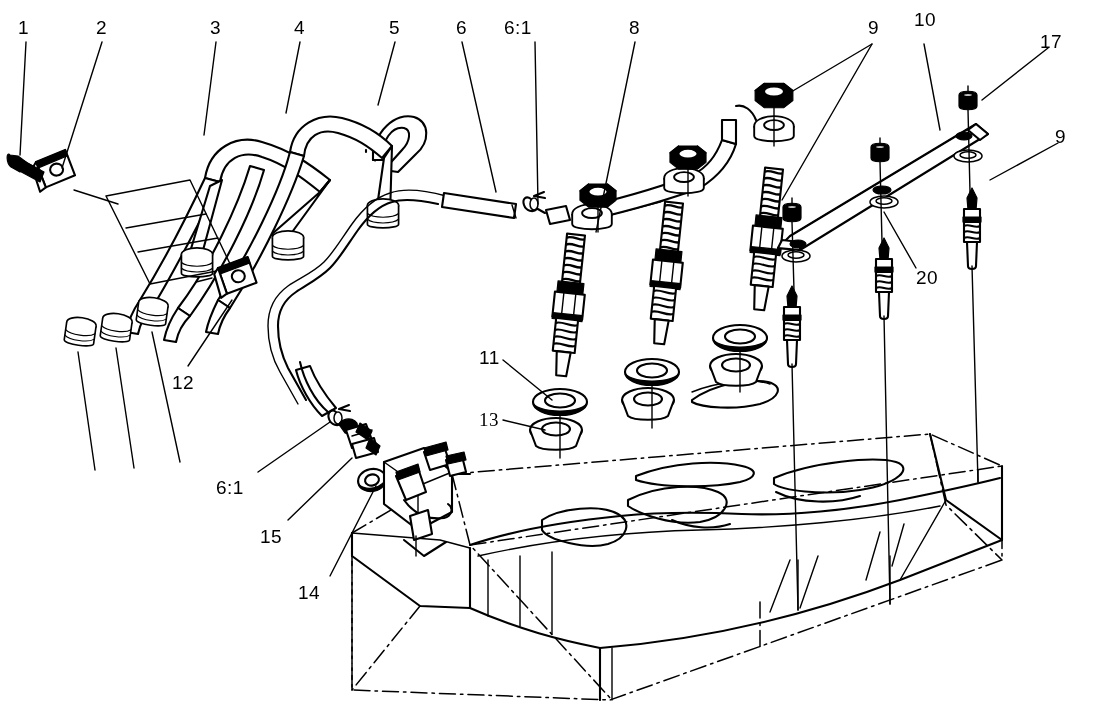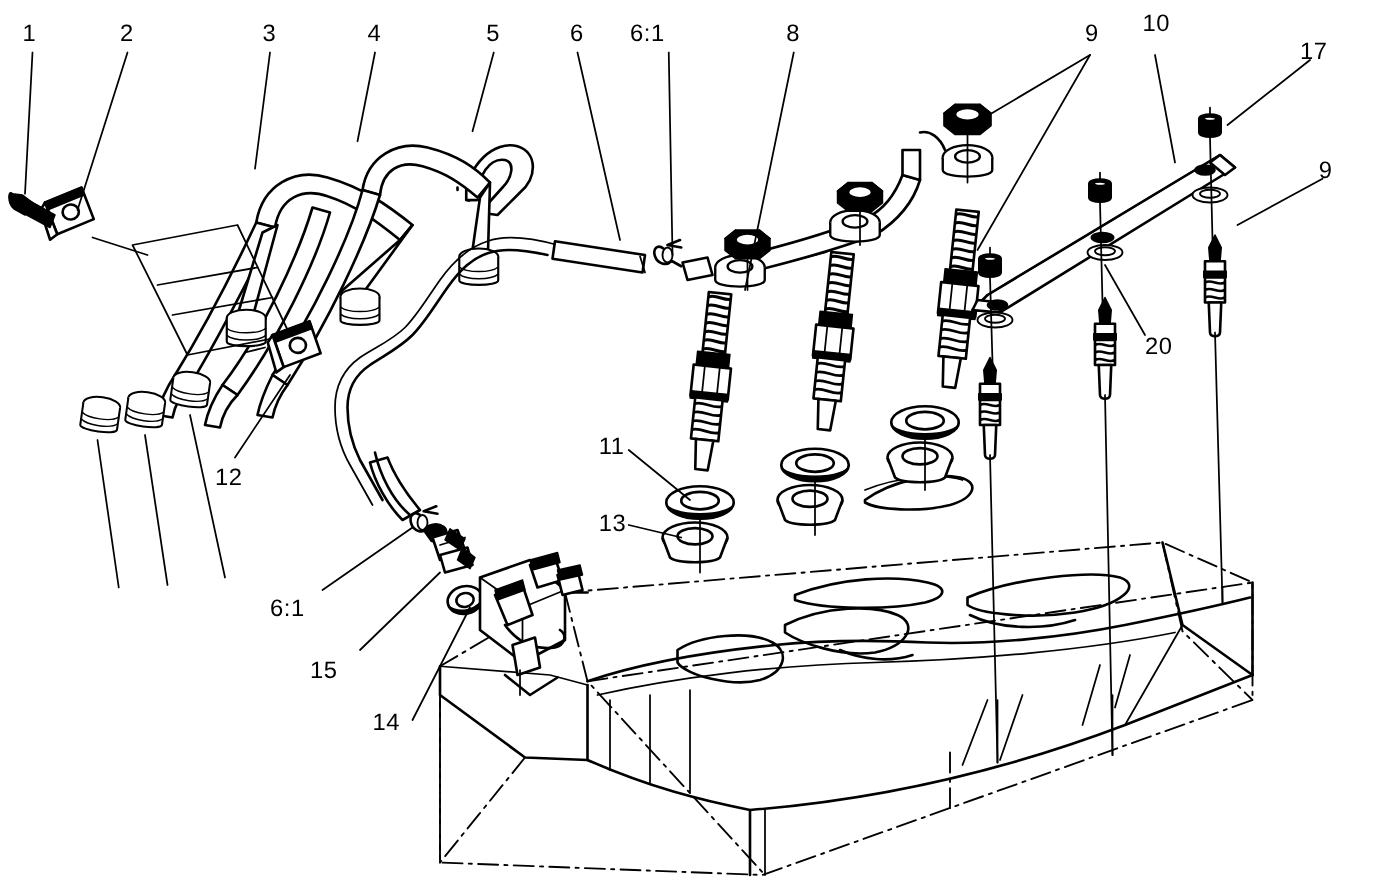--- a/index.html
+++ b/index.html
@@ -428,19 +428,19 @@
       <div class="callout" style="left: 389px; top: 18px;">5</div>
       <div class="callout" style="left: 456px; top: 18px;">6</div>
       <div class="callout" style="left: 504px; top: 18px;">6:1</div>
       <div class="callout" style="left: 629px; top: 18px;">8</div>
       <div class="callout" style="left: 868px; top: 18px;">9</div>
       <div class="callout" style="left: 914px; top: 10px;">10</div>
       <div class="callout" style="left: 1040px; top: 32px;">17</div>
       <div class="callout" style="left: 1055px; top: 127px;">9</div>
       <div class="callout" style="left: 916px; top: 268px;">20</div>
       <div class="callout" style="left: 479px; top: 348px;">11</div>
-      <div class="callout" style="left: 479px; top: 410px;">13</div>
+      <div class="callout" style="left: 479px; top: 410px; font-family: Liberation Serif, serif;">13</div>
       <div class="callout" style="left: 172px; top: 373px;">12</div>
       <div class="callout" style="left: 216px; top: 478px;">6:1</div>
-      <div class="callout" style="left: 248px; top: 527px;">15</div>
-      <div class="callout" style="left: 298px; top: 569px; text-align: right;">14</div>
+      <div class="callout" style="left: 260px; top: 527px;">15</div>
+      <div class="callout" style="left: 298px; top: 583px; text-align: right;">14</div>
     </div>
 </div>
 
 </body></html>

